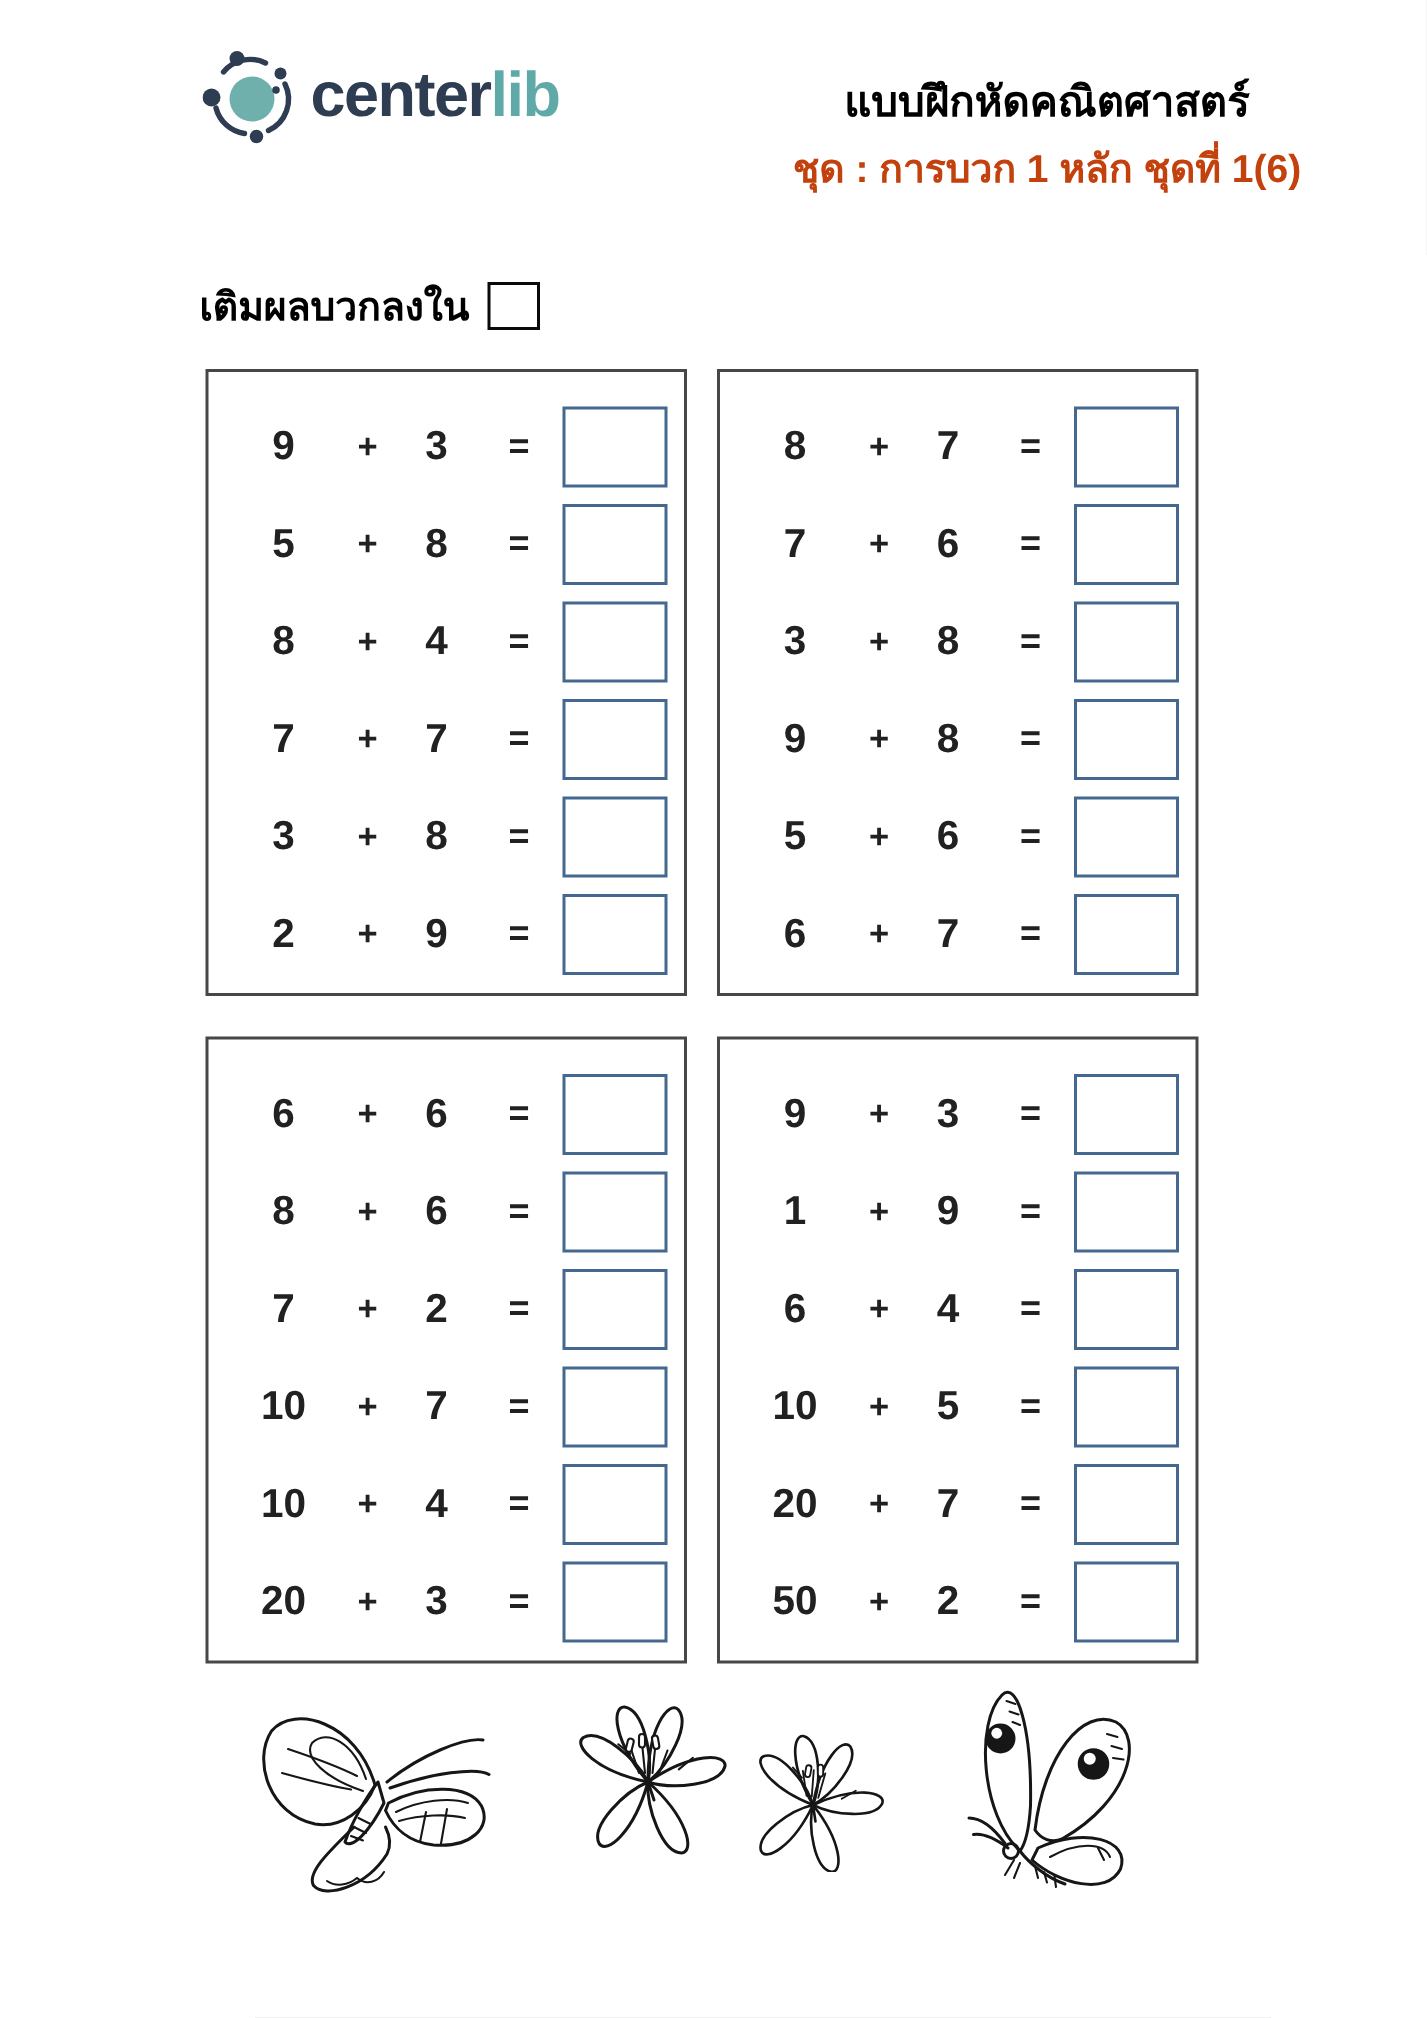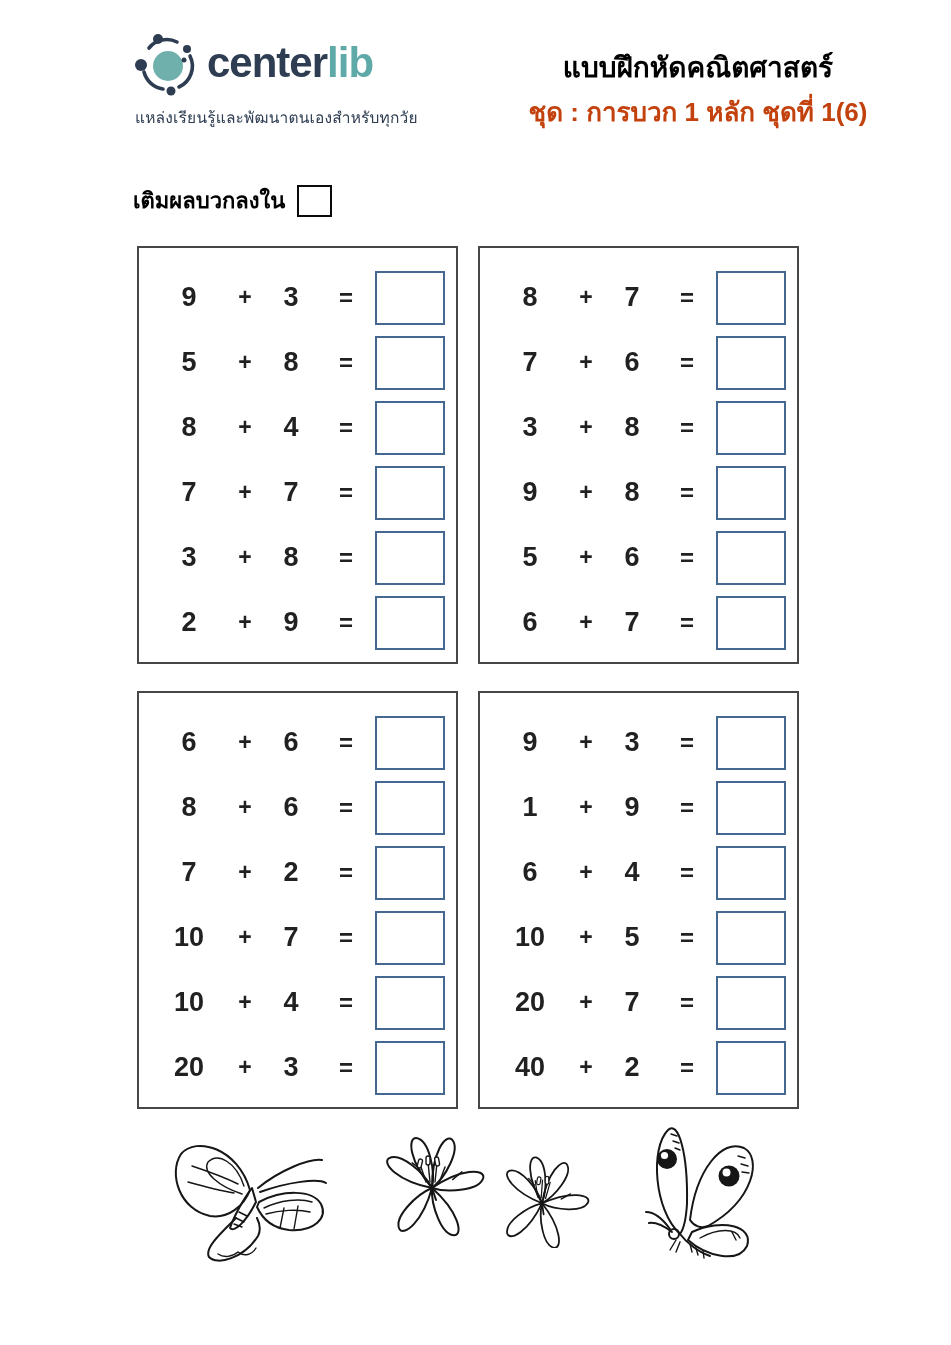--- a/index.html
+++ b/index.html
@@ -14,21 +14,21 @@
   .logo-mark{width:64px;height:66px;flex:0 0 auto;}
   .brand{font-size:42px;font-weight:700;letter-spacing:-1px;line-height:1;margin-left:8px;}
   .brand .b1{color:#2e3d52;}
   .brand .b2{color:#5fa9a8;}
   .tagline{margin-top:9px;font-size:15.5px;color:#2e3d52;letter-spacing:0.2px;}
   .titleblock{position:absolute;left:478px;top:50px;width:440px;text-align:center;}
   .w-title{font-size:28px;font-weight:700;color:#000;line-height:1.25;}
   .w-subtitle{font-size:26px;font-weight:600;color:#c2410c;margin-top:6px;}
   
   .instruction{position:absolute;left:133px;top:183px;display:flex;align-items:center;gap:12px;}
-  .instruction-text{font-size:22px;font-weight:600;color:#000;}
+  .instruction-text{font-size:26px;font-weight:600;color:#000;}
   .example-box{width:31px;height:28px;border:2px solid #0a0a0a;background:#fff;}
   
   .panel{
     position:absolute;width:321px;height:418px;box-sizing:border-box;
     border:2px solid #474747;background:#fff;padding-top:17px;
   }
   .panel.p1{left:137px;top:246px;}
   .panel.p2{left:478px;top:246px;}
   .panel.p3{left:137px;top:691px;}
   .panel.p4{left:478px;top:691px;}
@@ -64,21 +64,20 @@
           <path d="M28,59 A23,23 0 0 1 9,42" fill="none" stroke="#2e3d52" stroke-width="3.6" stroke-linecap="round"></path>
           <circle cx="23" cy="9" r="5" fill="#2e3d52"></circle>
           <circle cx="52" cy="19" r="4" fill="#2e3d52"></circle>
           <circle cx="36" cy="61" r="4.5" fill="#2e3d52"></circle>
           <circle cx="6" cy="35" r="6" fill="#2e3d52"></circle>
           <circle cx="49" cy="30" r="2.5" fill="#2e3d52"></circle>
         </svg>
       </span>
       <span class="brand"><span class="b1">center</span><span class="b2">lib</span></span>
     </div>
-    <div class="tagline">แหล่งเรียนรู้และพัฒนาตนเองสำหรับทุกวัย</div>
   </div>
 
   <div class="titleblock">
     <div class="w-title">แบบฝึกหัดคณิตศาสตร์</div>
     <div class="w-subtitle">ชุด : การบวก 1 หลัก ชุดที่ 1(6)</div>
   </div>
 
   <div class="instruction">
     <span class="instruction-text">เติมผลบวกลงใน</span>
     <span class="example-box"></span>
@@ -246,21 +245,21 @@
         <span class="ansbox"></span>
       </div>
       <div class="prow">
         <span class="cell a">20</span>
         <span class="cell plus">+</span>
         <span class="cell b">7</span>
         <span class="cell eq">=</span>
         <span class="ansbox"></span>
       </div>
       <div class="prow">
-        <span class="cell a">40</span>
+        <span class="cell a">50</span>
         <span class="cell plus">+</span>
         <span class="cell b">2</span>
         <span class="cell eq">=</span>
         <span class="ansbox"></span>
       </div>
     </div>
 
   <div class="deco bfl">
     <svg viewBox="0 0 168 140">
       <path class="line" d="M96,62 C118,44 148,32 160,34"></path>

